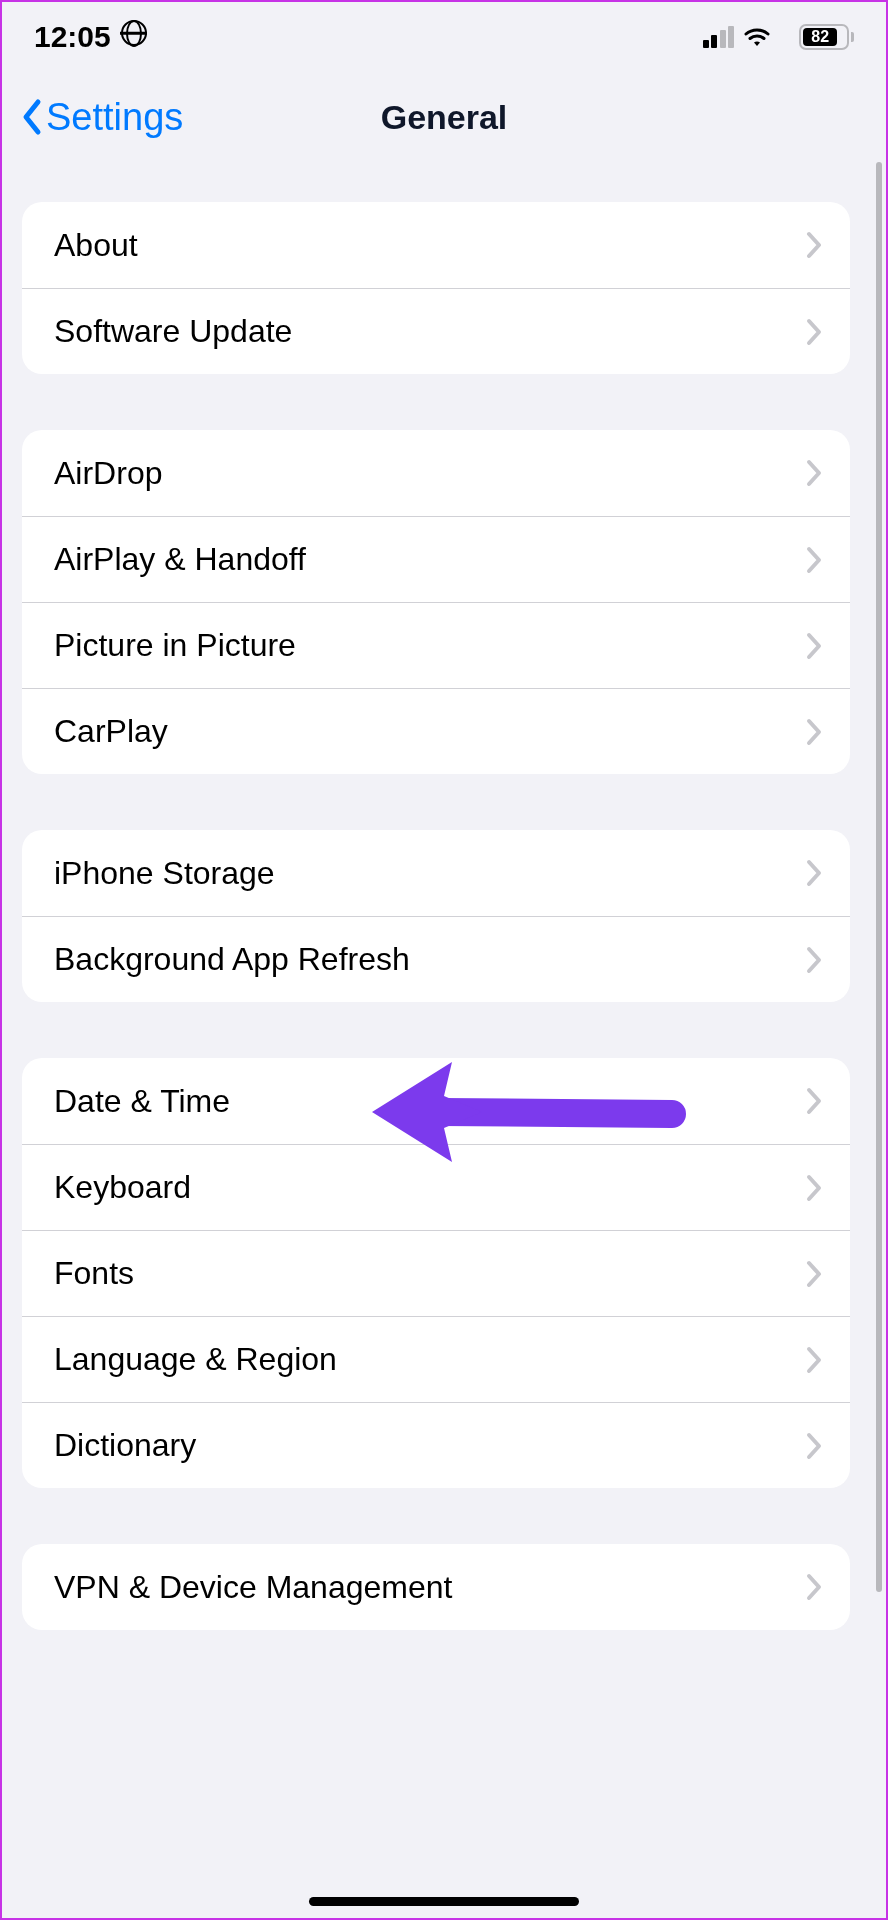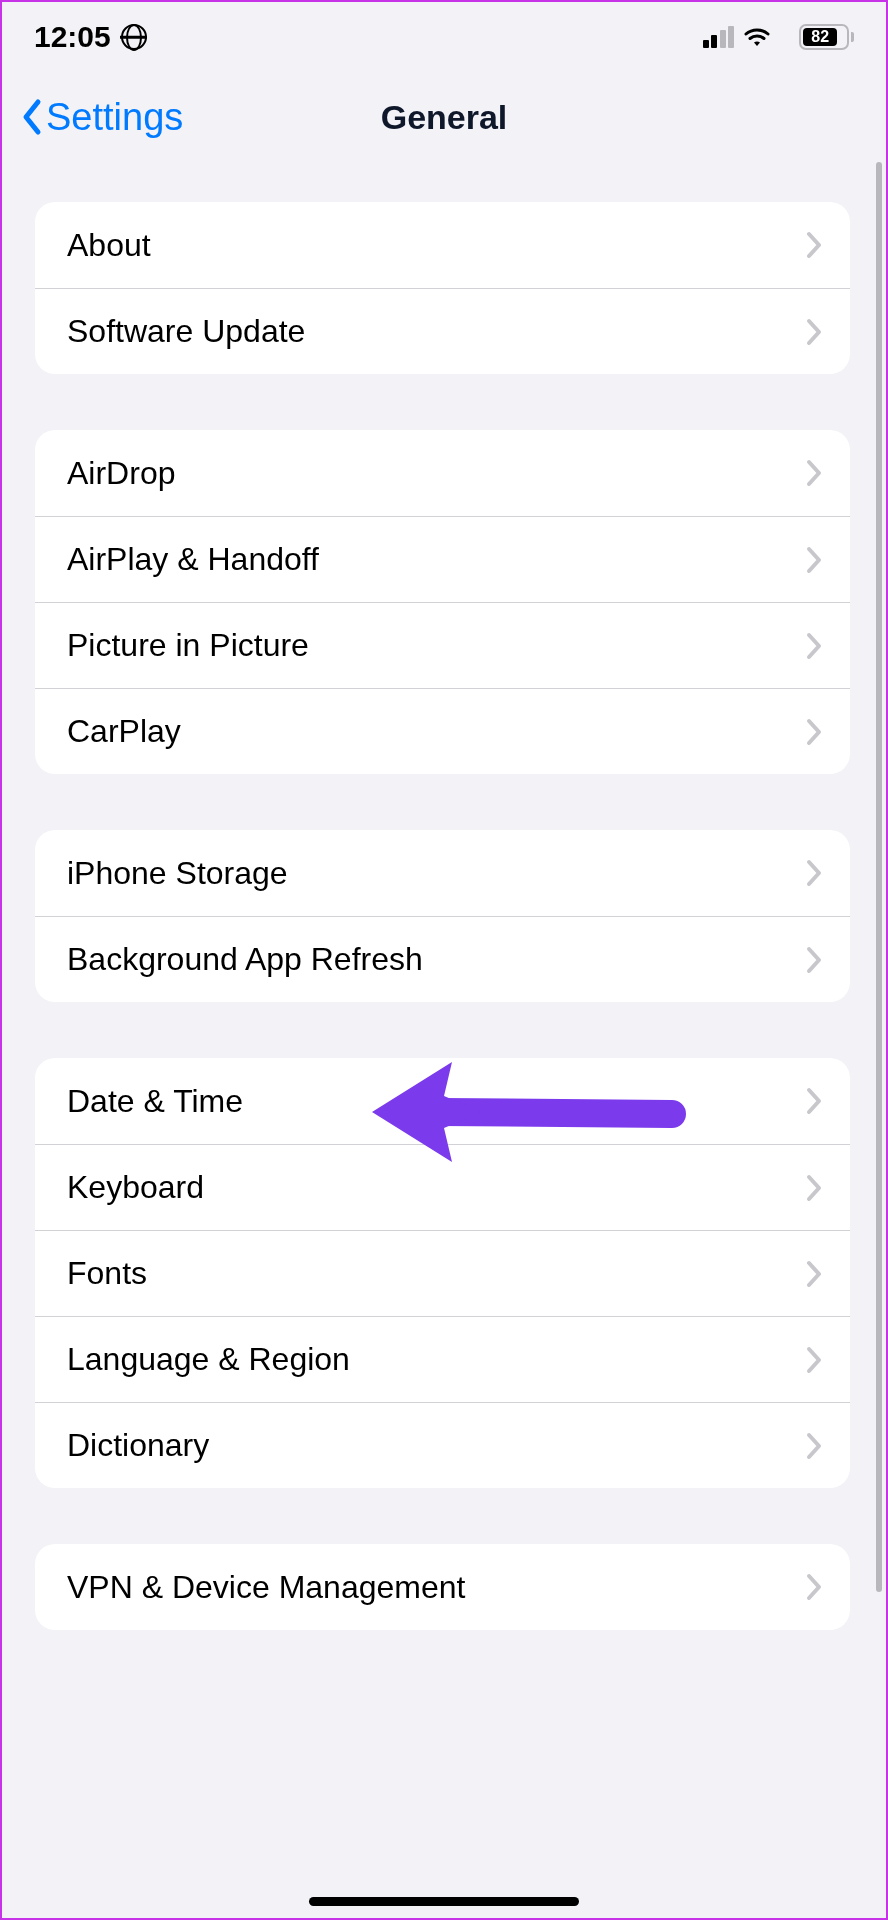--- a/index.html
+++ b/index.html
@@ -15,21 +15,21 @@
   .status-bar {
     height: 70px;
     display: flex;
     align-items: center;
     justify-content: space-between;
     padding: 0 32px;
     font-weight: 600;
   }
   .status-left {
     display: flex;
-    align-items: center;
+    align-items: flex-start;
     gap: 10px;
     font-size: 30px;
     font-weight: 700;
   }
   .status-right {
     display: flex;
     align-items: center;
     gap: 8px;
   }
   .globe-icon {
@@ -123,21 +123,21 @@
   .nav-title {
     width: 100%;
     text-align: center;
     font-size: 34px;
     font-weight: 600;
     color: #0f172a;
   }
 
   
   .content {
-    padding: 40px 36px 0 33px;
+    padding: 40px 36px 0 20px;
   }
   .group {
     background: #fff;
     border-radius: 20px;
     overflow: hidden;
     margin-bottom: 56px;
   }
   .row {
     height: 86px;
     display:flex;

